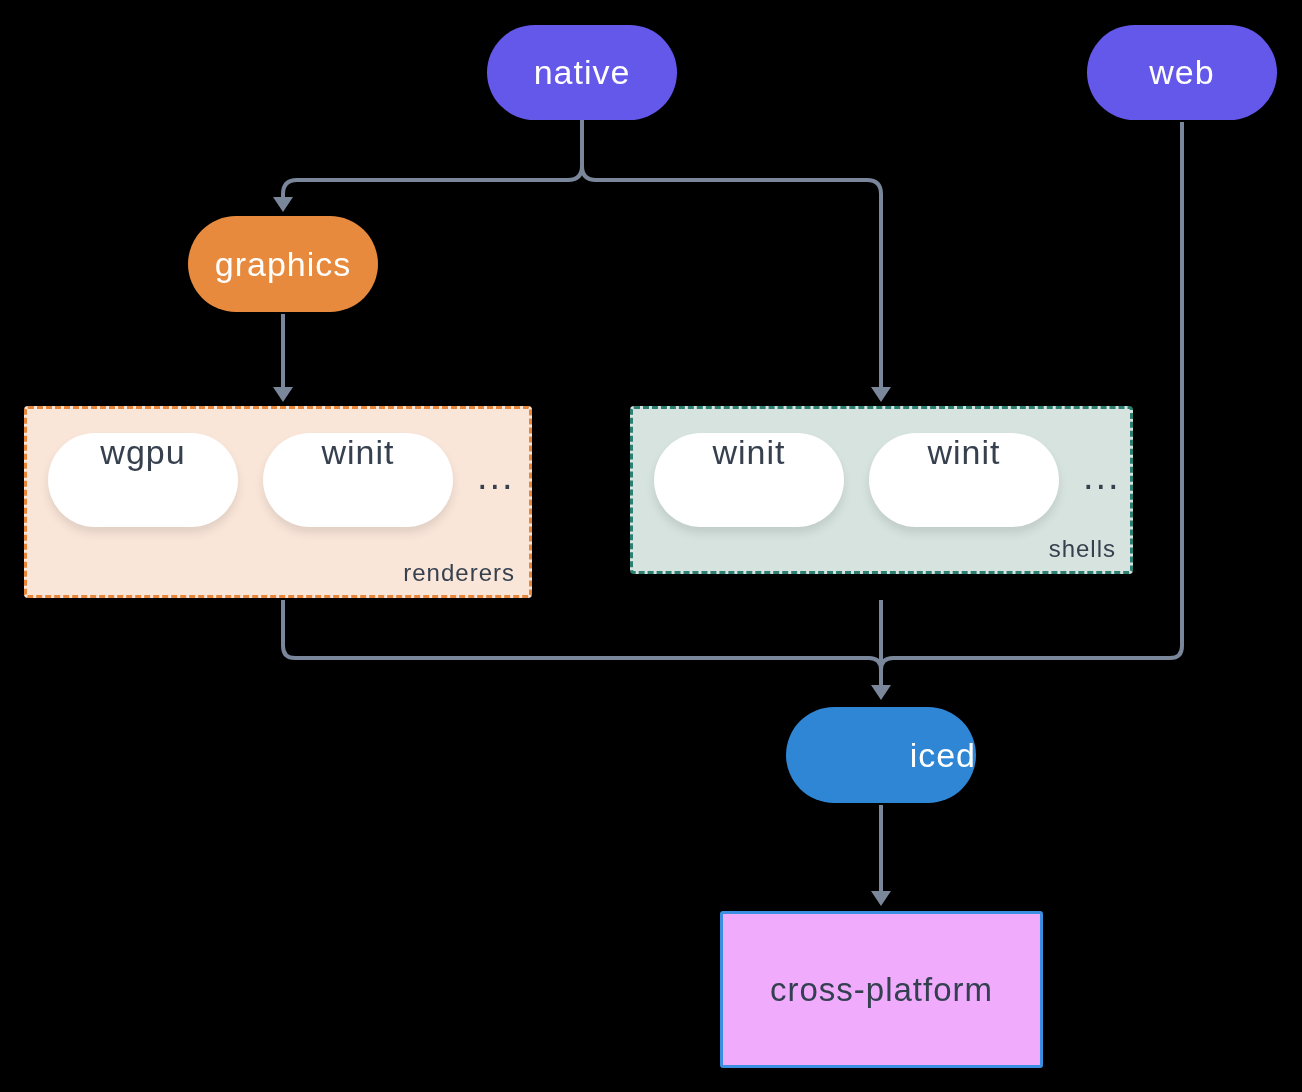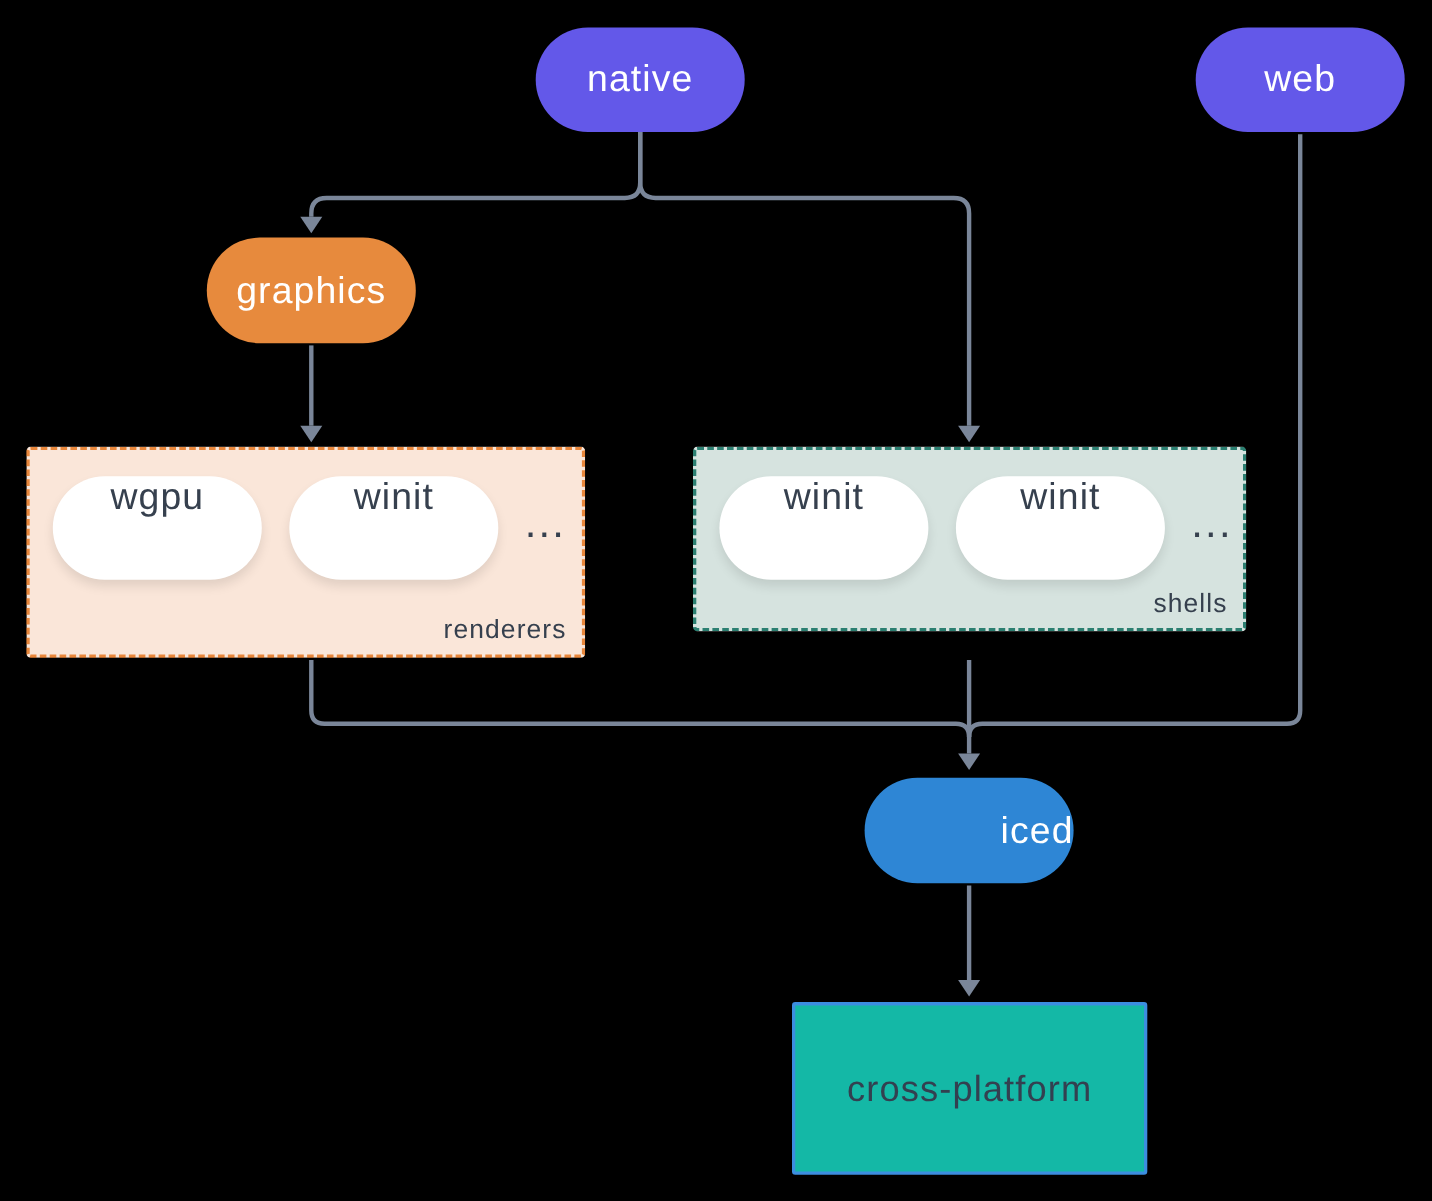--- a/index.html
+++ b/index.html
@@ -97,21 +97,21 @@
     right: 14px;
     bottom: 8px;
     font-size: 24px;
     letter-spacing: 1px;
     color: #36404e;
   }
   .app-box {
     position: absolute;
     left: 720px; top: 911px; width: 323px; height: 157px;
     box-sizing: border-box;
-    background: #14b8a6;
+    background: #f0abfc;
     border: 3px solid #3c8ee0;
     border-radius: 3px;
     display: flex;
     flex-direction: column;
     align-items: center;
     justify-content: center;
     font-size: 33px;
     letter-spacing: 1px;
     line-height: 46px;
     color: #334050;

